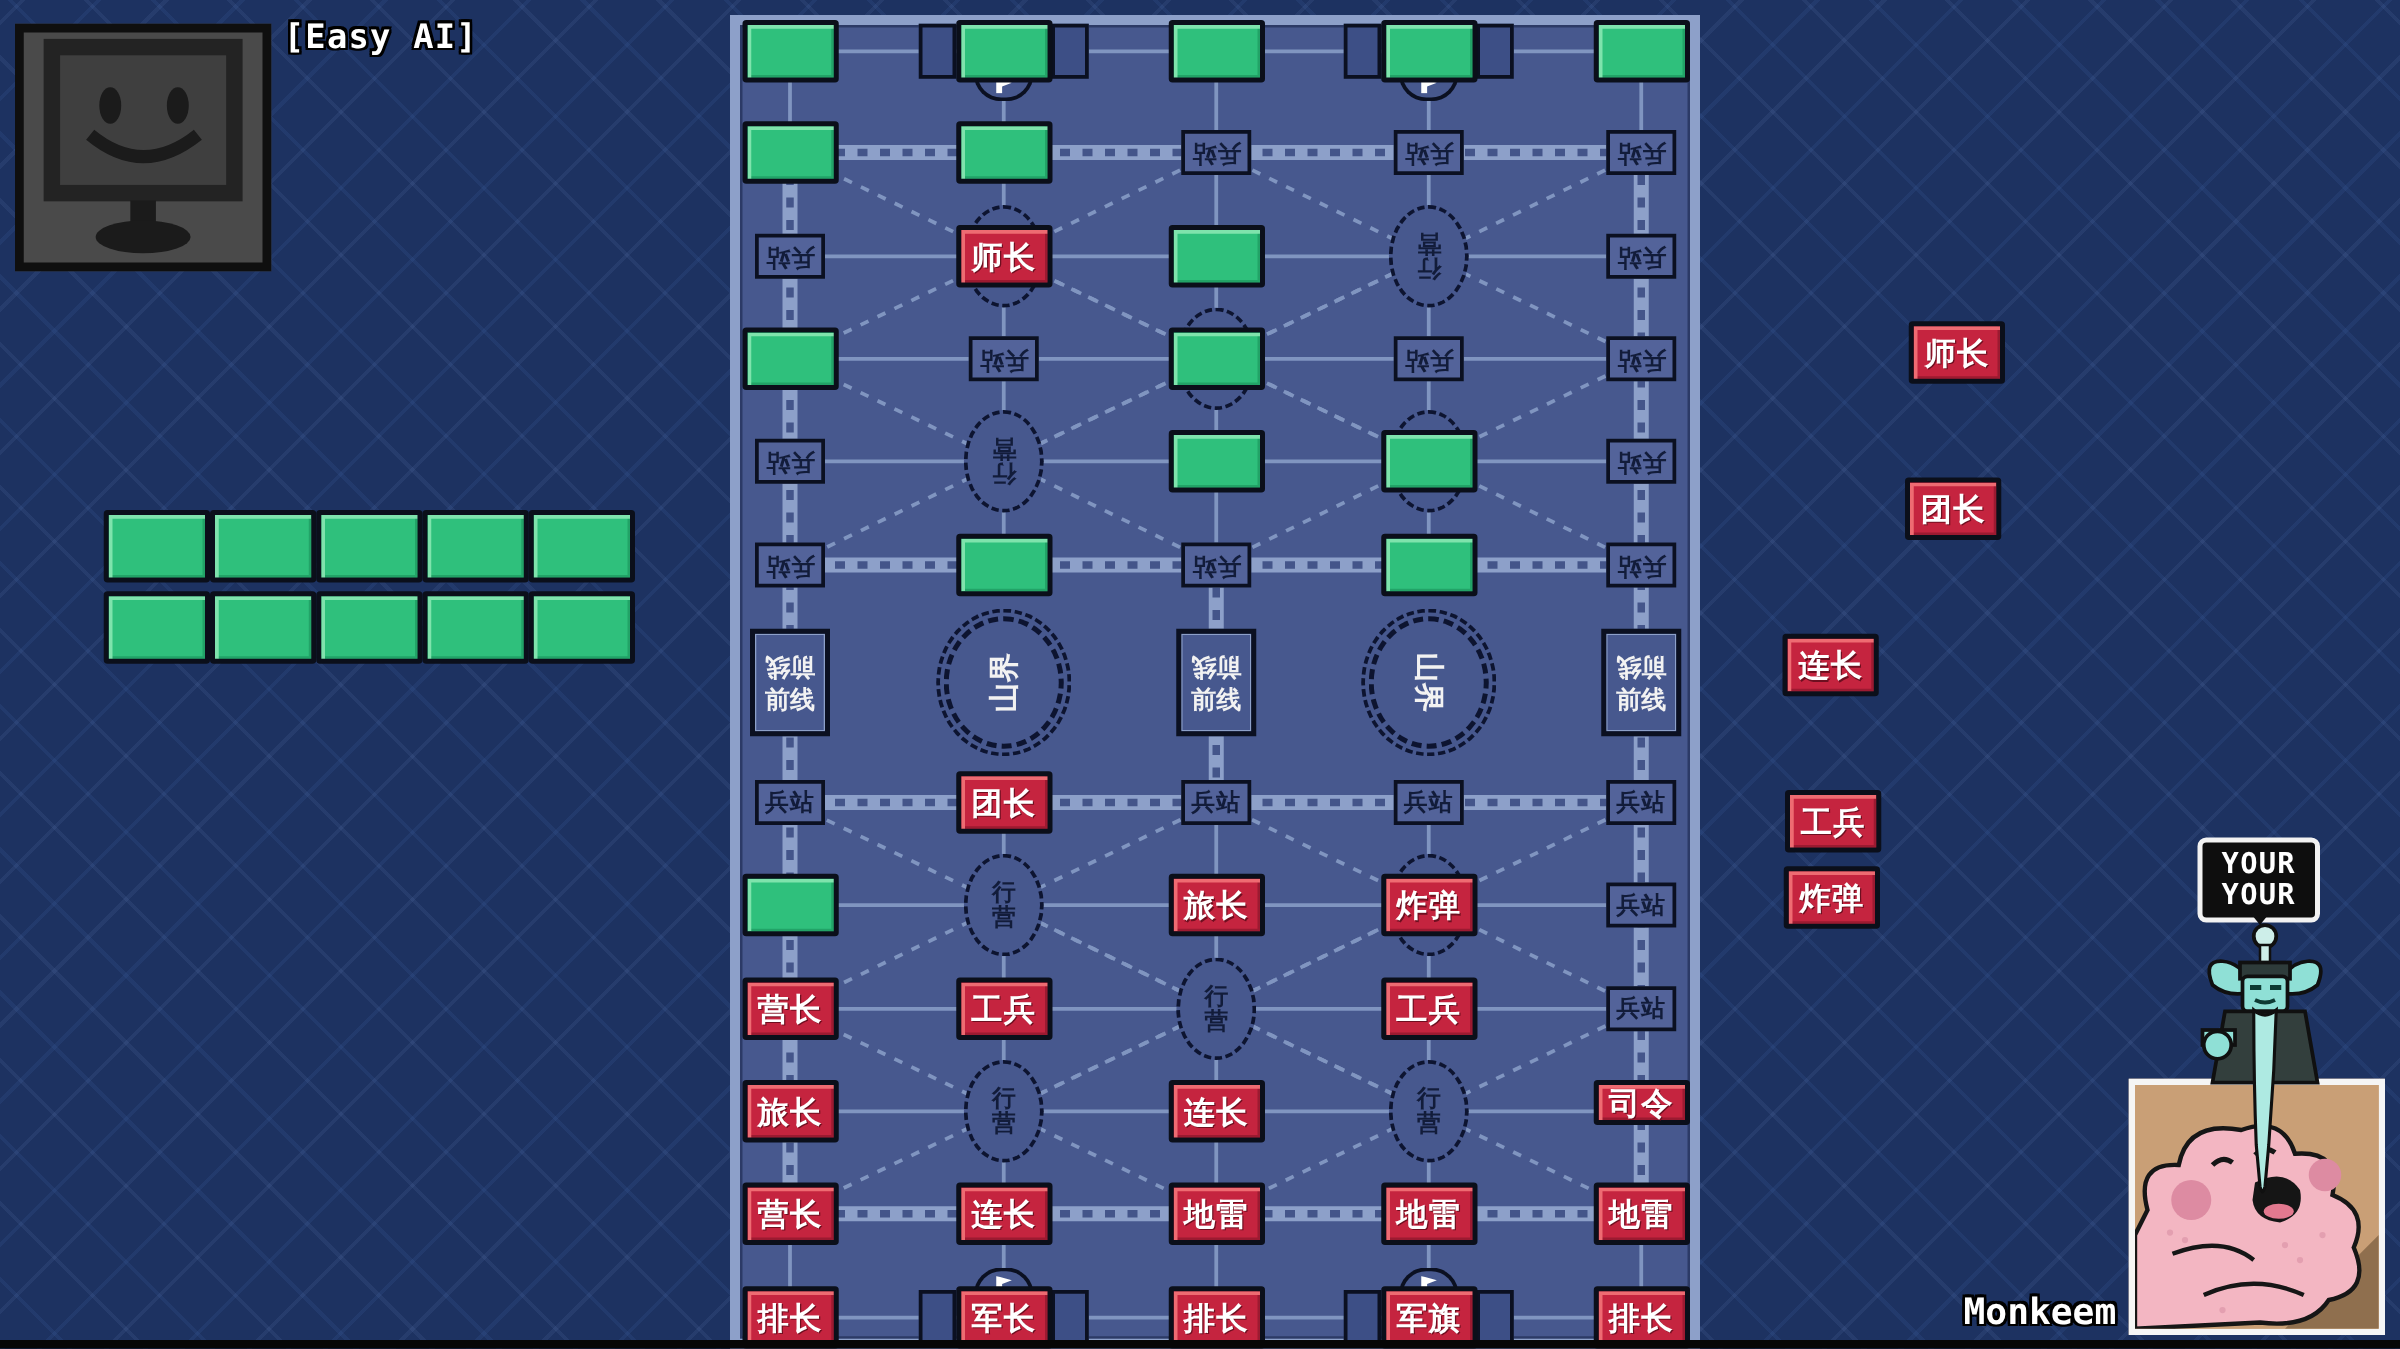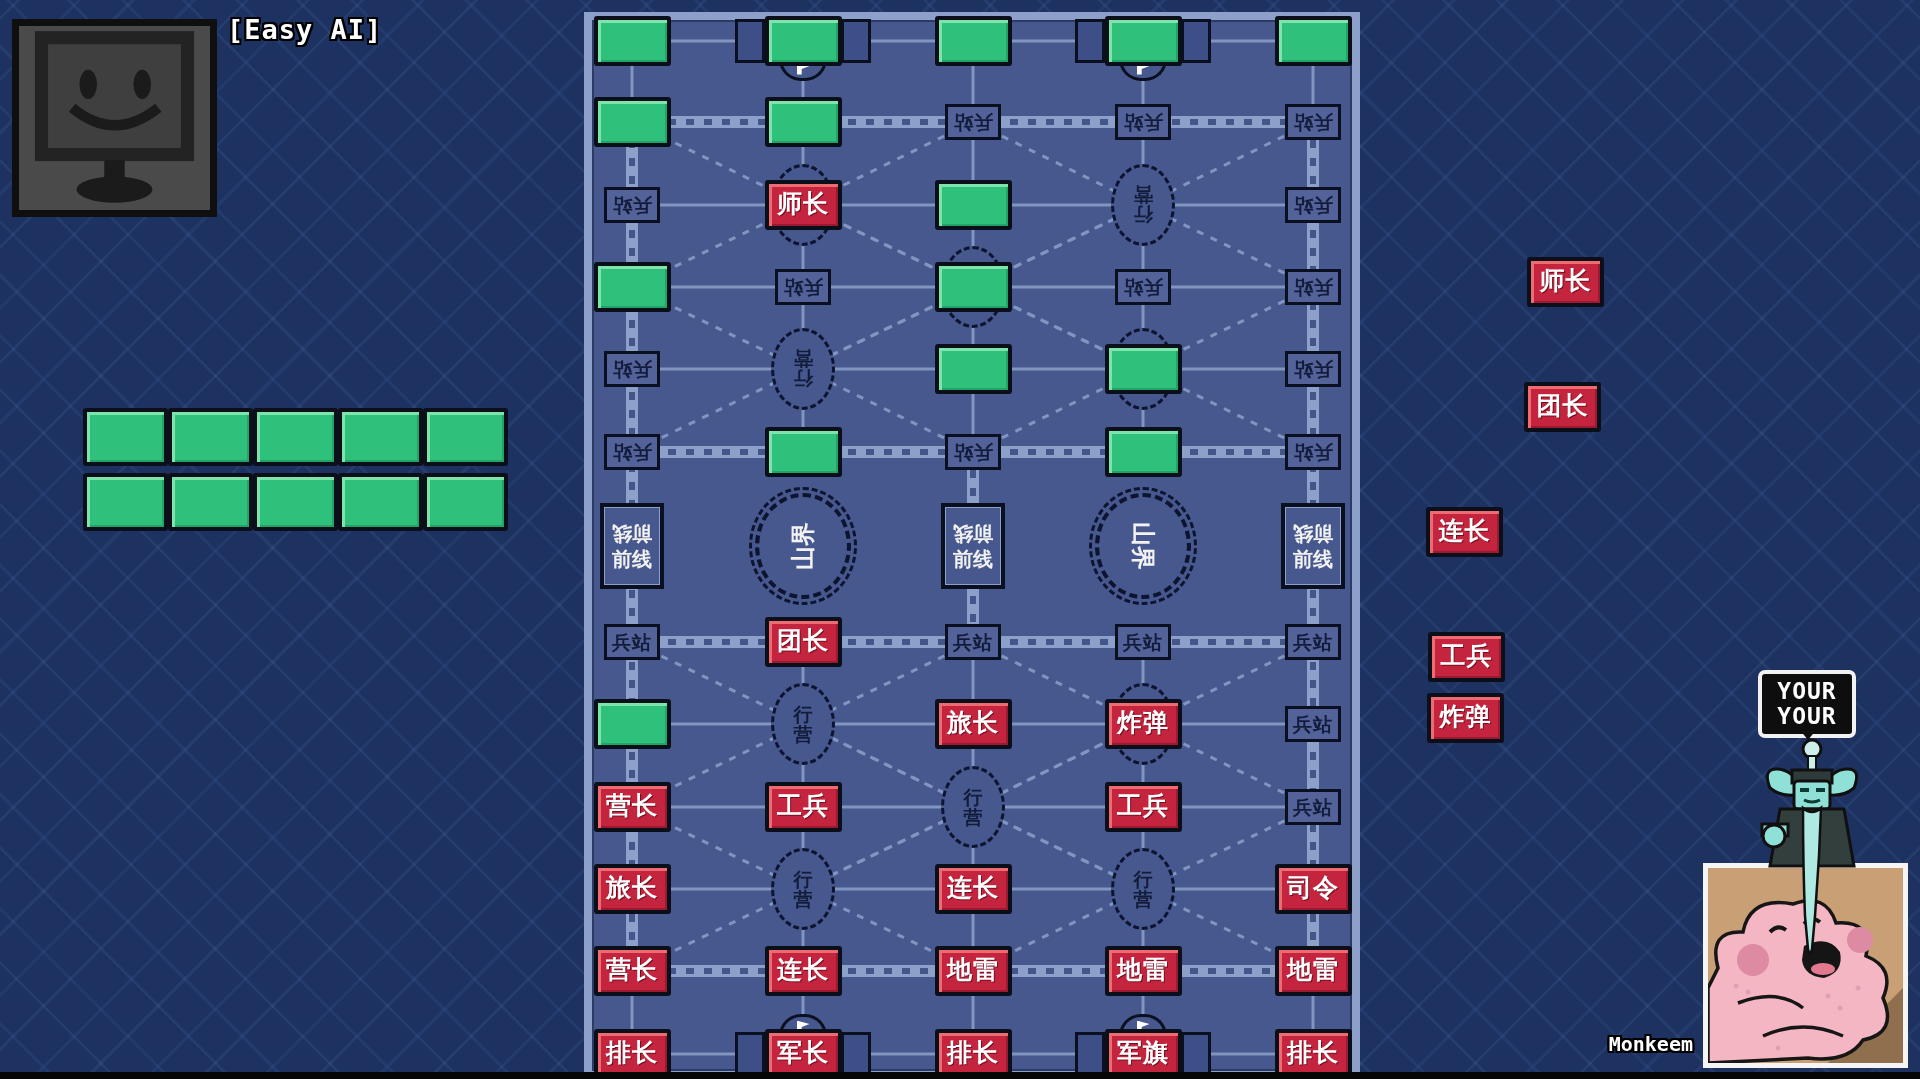--- a/index.html
+++ b/index.html
@@ -23,21 +23,21 @@
   
   #left-pool{position:absolute;left:83px;top:408px;display:grid;grid-template-columns:repeat(5,77px);gap:7px 8px;}
 
   
   #board{position:absolute;left:584px;top:12px;width:776px;height:1067px;background:#47588e;
     border:8px solid #8da0c9;box-sizing:border-box;box-shadow:inset 0 0 0 2px #2c3a66;}
   #lines{position:absolute;left:584px;top:12px;width:776px;height:1067px;}
   #nodes{position:absolute;left:0;top:0;width:1920px;height:1079px;}
 
   .nd{position:absolute;box-sizing:border-box;display:flex;align-items:center;justify-content:center;}
-  .piece{border:4px solid #0b0f1a;border-radius:3px;font-family:Liberation Mono, monospace;}
+  .piece{border:4px solid #0b0f1a;border-radius:3px;}
   .green{background:#2fc07c;box-shadow:inset 3px 3px 0 #7fe3ac, inset -2px -2px 0 #22a367;}
   .red{background:#c5243f;box-shadow:inset 3px 3px 0 #ee6b72, inset -2px -2px 0 #9c1a31;}
   .ptxt{color:#fff;font-size:25px;font-weight:bold;letter-spacing:1px;line-height:1;
     text-shadow:1px 1px 0 #6e0f20;white-space:nowrap;}
   .station{background:#53639a;border:3px solid #0b1021;}
   .stxt{color:#121c3a;font-size:19px;font-weight:bold;letter-spacing:1px;line-height:1;white-space:nowrap;}
   .camp{background:#47588e;border:3px dashed #0d1430;border-radius:50%;}
   .ctxt{display:flex;flex-direction:column;align-items:center;color:#121c3a;font-size:19px;font-weight:bold;line-height:20px;}
   .front{background:#47588e;border:4px solid #0b1021;box-shadow:0 0 0 1px #8da0c9 inset;}
   .ftxt-wrap{display:flex;flex-direction:column;align-items:center;gap:3px;}
@@ -60,21 +60,21 @@
   #rc2{left:1426px;top:507px;} #rc3{left:1428px;top:632px;} #rc4{left:1427px;top:693px;}
 
   
   #bubble{position:absolute;left:1758px;top:670px;width:98px;height:68px;background:#0e0e0e;border:4px solid #f2f2f2;border-radius:7px;box-sizing:border-box;
     display:flex;flex-direction:column;align-items:center;justify-content:center;z-index:6;}
   #bubble .bl{color:#fff;font-family:"DejaVu Sans Mono",monospace;font-weight:bold;font-size:23px;line-height:25px;letter-spacing:1px;}
   #bubble:after{content:"";position:absolute;left:38px;bottom:-14px;border:8px solid transparent;border-top:10px solid #0e0e0e;}
 
   #genie{position:absolute;left:1742px;top:736px;z-index:5;}
   #avatar{position:absolute;left:1703px;top:863px;width:205px;height:205px;border:5px solid #f5f5f5;box-sizing:border-box;background:#c99f76;z-index:4;}
-  #monkeem{position:absolute;left:1568px;top:1032px;width:125px;text-align:right;font-size:20px;}
+  #monkeem{position:absolute;left:1568px;top:1032px;width:125px;text-align:right;font-size:29px;}
 
   #bottom-bar{position:absolute;left:0;top:1072px;width:1920px;height:7px;background:#060606;}
 </style>
 </head>
 <body>
 
 <div id="stage">
 
   <div id="ai-box">
     <svg class="px" width="191" height="184" viewBox="0 0 130 126">
@@ -370,21 +370,21 @@
       </div>
       <div class="nd piece red" style="left: 934.5px; top: 864px; width: 77px; height: 50px;">
         <span class="ptxt">连长</span>
       </div>
       <div class="nd camp" style="left: 1111px; top: 848px; width: 64px; height: 82px;">
         <span class="ctxt">
           <span>行</span>
           <span>营</span>
         </span>
       </div>
-      <div class="nd piece red" style="left: 1274.5px; top: 864px; width: 77px; height: 50px;">
+      <div class="nd piece red" style="left: 1274.5px; top: 864px; width: 77px; height: 36px;">
         <span class="ptxt">司令</span>
       </div>
       <div class="nd piece red" style="left: 593.5px; top: 946px; width: 77px; height: 50px;">
         <span class="ptxt">营长</span>
       </div>
       <div class="nd piece red" style="left: 764.5px; top: 946px; width: 77px; height: 50px;">
         <span class="ptxt">连长</span>
       </div>
       <div class="nd piece red" style="left: 934.5px; top: 946px; width: 77px; height: 50px;">
         <span class="ptxt">地雷</span>

